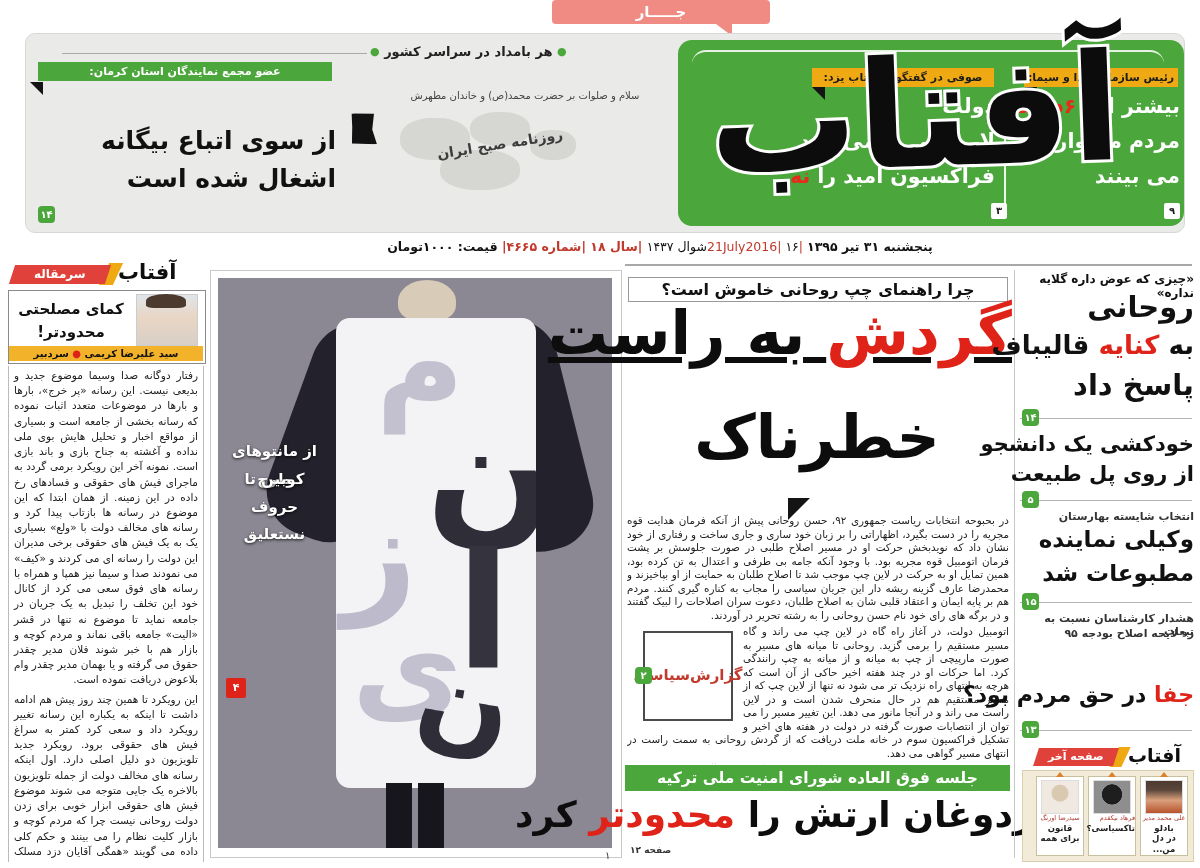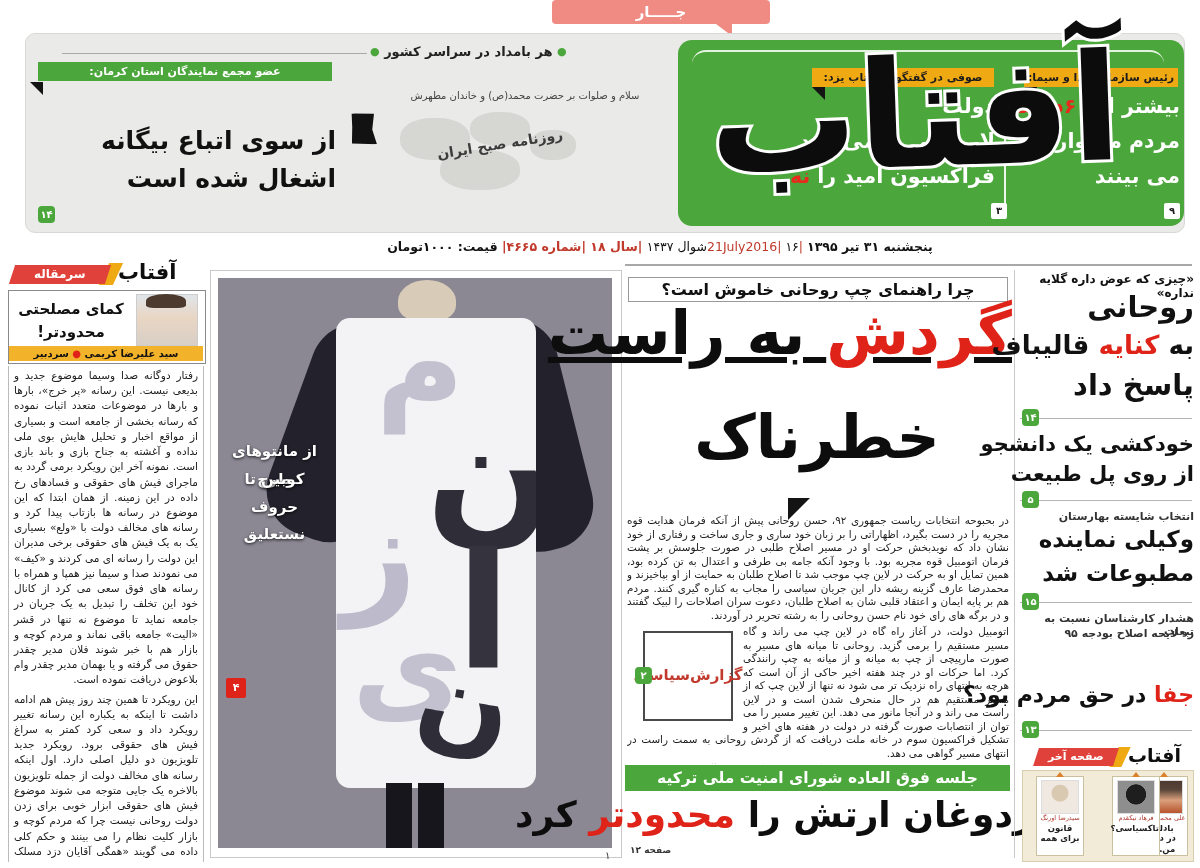--- a/index.html
+++ b/index.html
@@ -253,21 +253,21 @@
   <div class="abs lp-tab"><span>صفحه آخر</span></div>
   <div class="abs lp-panel"></div>
 
   <div class="card" style="left:1140px;">
     <div class="pin"></div>
     <div class="card-img" style="background:linear-gradient(180deg,#4d3a30 0%,#5a463a 28%,#d9a07c 60%,#b8542e 100%);"></div>
     <div class="card-name">علی محمد مدیر</div>
     <div class="card-cap">بادلو</div>
     <div class="card-cap">در دل من...</div>
   </div>
-  <div class="card" style="left:1112px;">
+  <div class="card" style="left:1088px;text-align:right;">
     <div class="pin"></div>
     <div class="card-img" style="background:radial-gradient(circle at 50% 42%,#1e1e1e 38%,#8e8e8e 40%);"></div>
     <div class="card-name">فرهاد نیکقدم</div>
     <div class="card-cap">تاکسیاسی؟</div>
     <div class="card-cap"></div>
   </div>
   <div class="card" style="left:1036px;">
     <div class="pin"></div>
     <div class="card-img" style="background:radial-gradient(circle at 50% 38%,#d9c9b0 30%,#efe9e2 33%);"></div>
     <div class="card-name">سیدرضا اورنگ</div>

